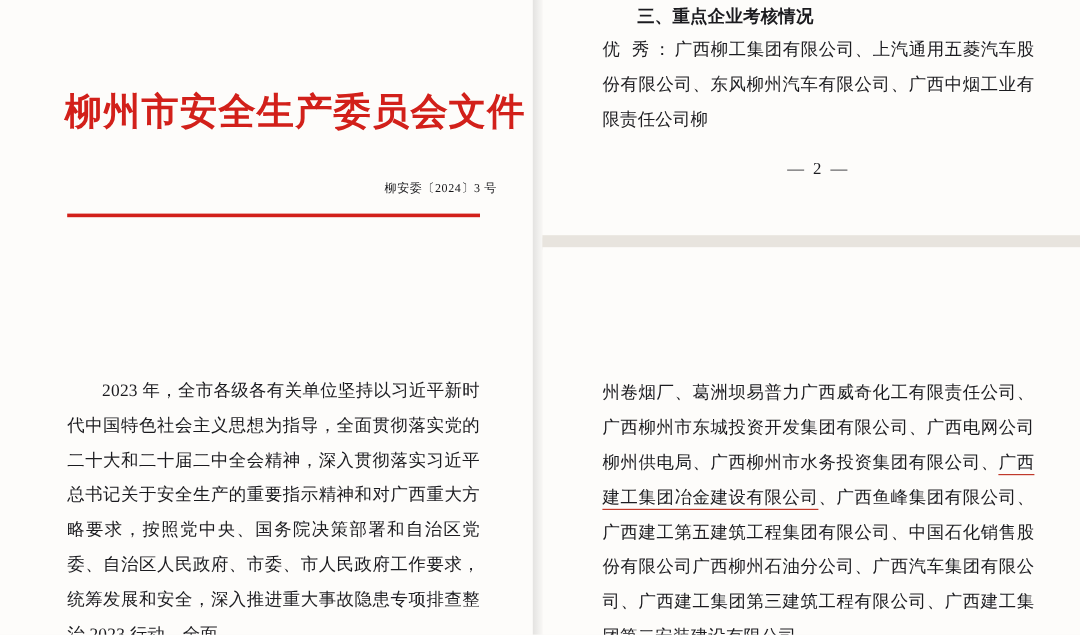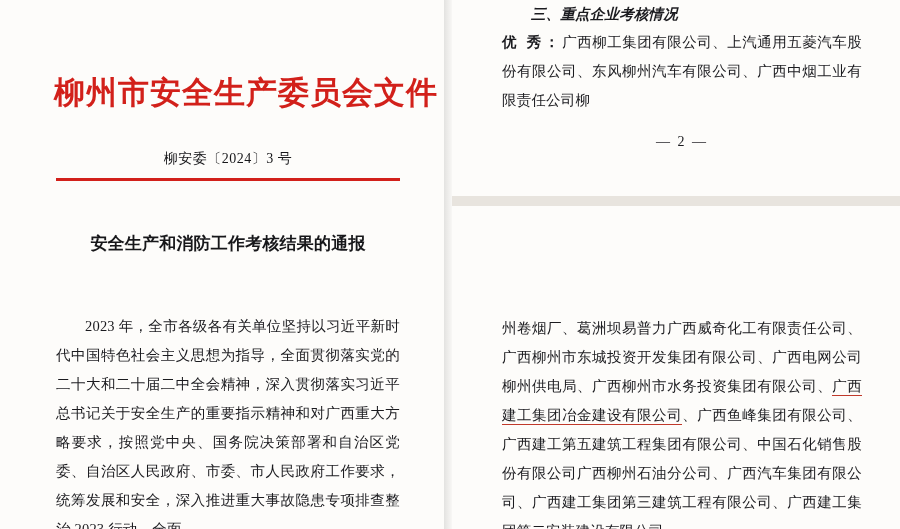--- a/index.html
+++ b/index.html
@@ -43,25 +43,25 @@
     width: 348px;
     color: #d2201a;
     font-size: 31px;
     font-weight: bold;
     letter-spacing: 1px;
     font-family: "Liberation Serif", serif;
     white-space: nowrap;
   }
   .doc-number {
     position: absolute;
-    left: 0;
+    left: 12px;
     top: 150px;
     width: 348px;
-    text-align: center;
-    font-size: 14px;
+    text-align: right;
+    font-size: 10px;
     color: #17171a;
     letter-spacing: 0.5px;
   }
   .red-rule {
     position: absolute;
     left: 2px;
     top: 178px;
     width: 344px;
     height: 3px;
     background: #d2201a;
@@ -131,30 +131,29 @@
     letter-spacing: 0.2px;
     text-align: justify;
   }
   .r-heading {
     top: 0px;
     font-weight: bold;
   }
   .r-heading .h-text {
     display: inline-block;
     text-indent: 2em;
-    font-style: italic;
   }
   .r-para {
     top: 28px;
   }
   .r-para p {
     margin: 0;
   }
   .label-bold {
-    font-weight: bold;
+    font-weight: normal;
     letter-spacing: 3px;
   }
   .page-num {
     position: absolute;
     left: 50px;
     top: 134px;
     width: 360px;
     text-align: center;
     font-size: 14px;
     color: #1b1b1f;
@@ -191,21 +190,20 @@
 <body>
 
 <div class="page">
 
   <div class="left-sheet">
     <div class="left-inner">
       <div class="doc-title">柳州市安全生产委员会文件</div>
       <div class="doc-number">柳安委〔2024〕3 号</div>
       <div class="red-rule"></div>
       <div class="subject">
-        <div>安全生产和消防工作考核结果的通报</div>
       </div>
       <div class="body-block">
         <p class="indent">2023 年，全市各级各有关单位坚持以习近平新时代中国特色社会主义思想为指导，全面贯彻落实党的二十大和二十届二中全会精神，深入贯彻落实习近平总书记关于安全生产的重要指示精神和对广西重大方略要求，按照党中央、国务院决策部署和自治区党委、自治区人民政府、市委、市人民政府工作要求，统筹发展和安全，深入推进重大事故隐患专项排查整治 2023 行动，全面</p>
       </div>
     </div>
   </div>
 
   <div class="gutter-shadow"></div>
 
   <div class="right-top-sheet">

